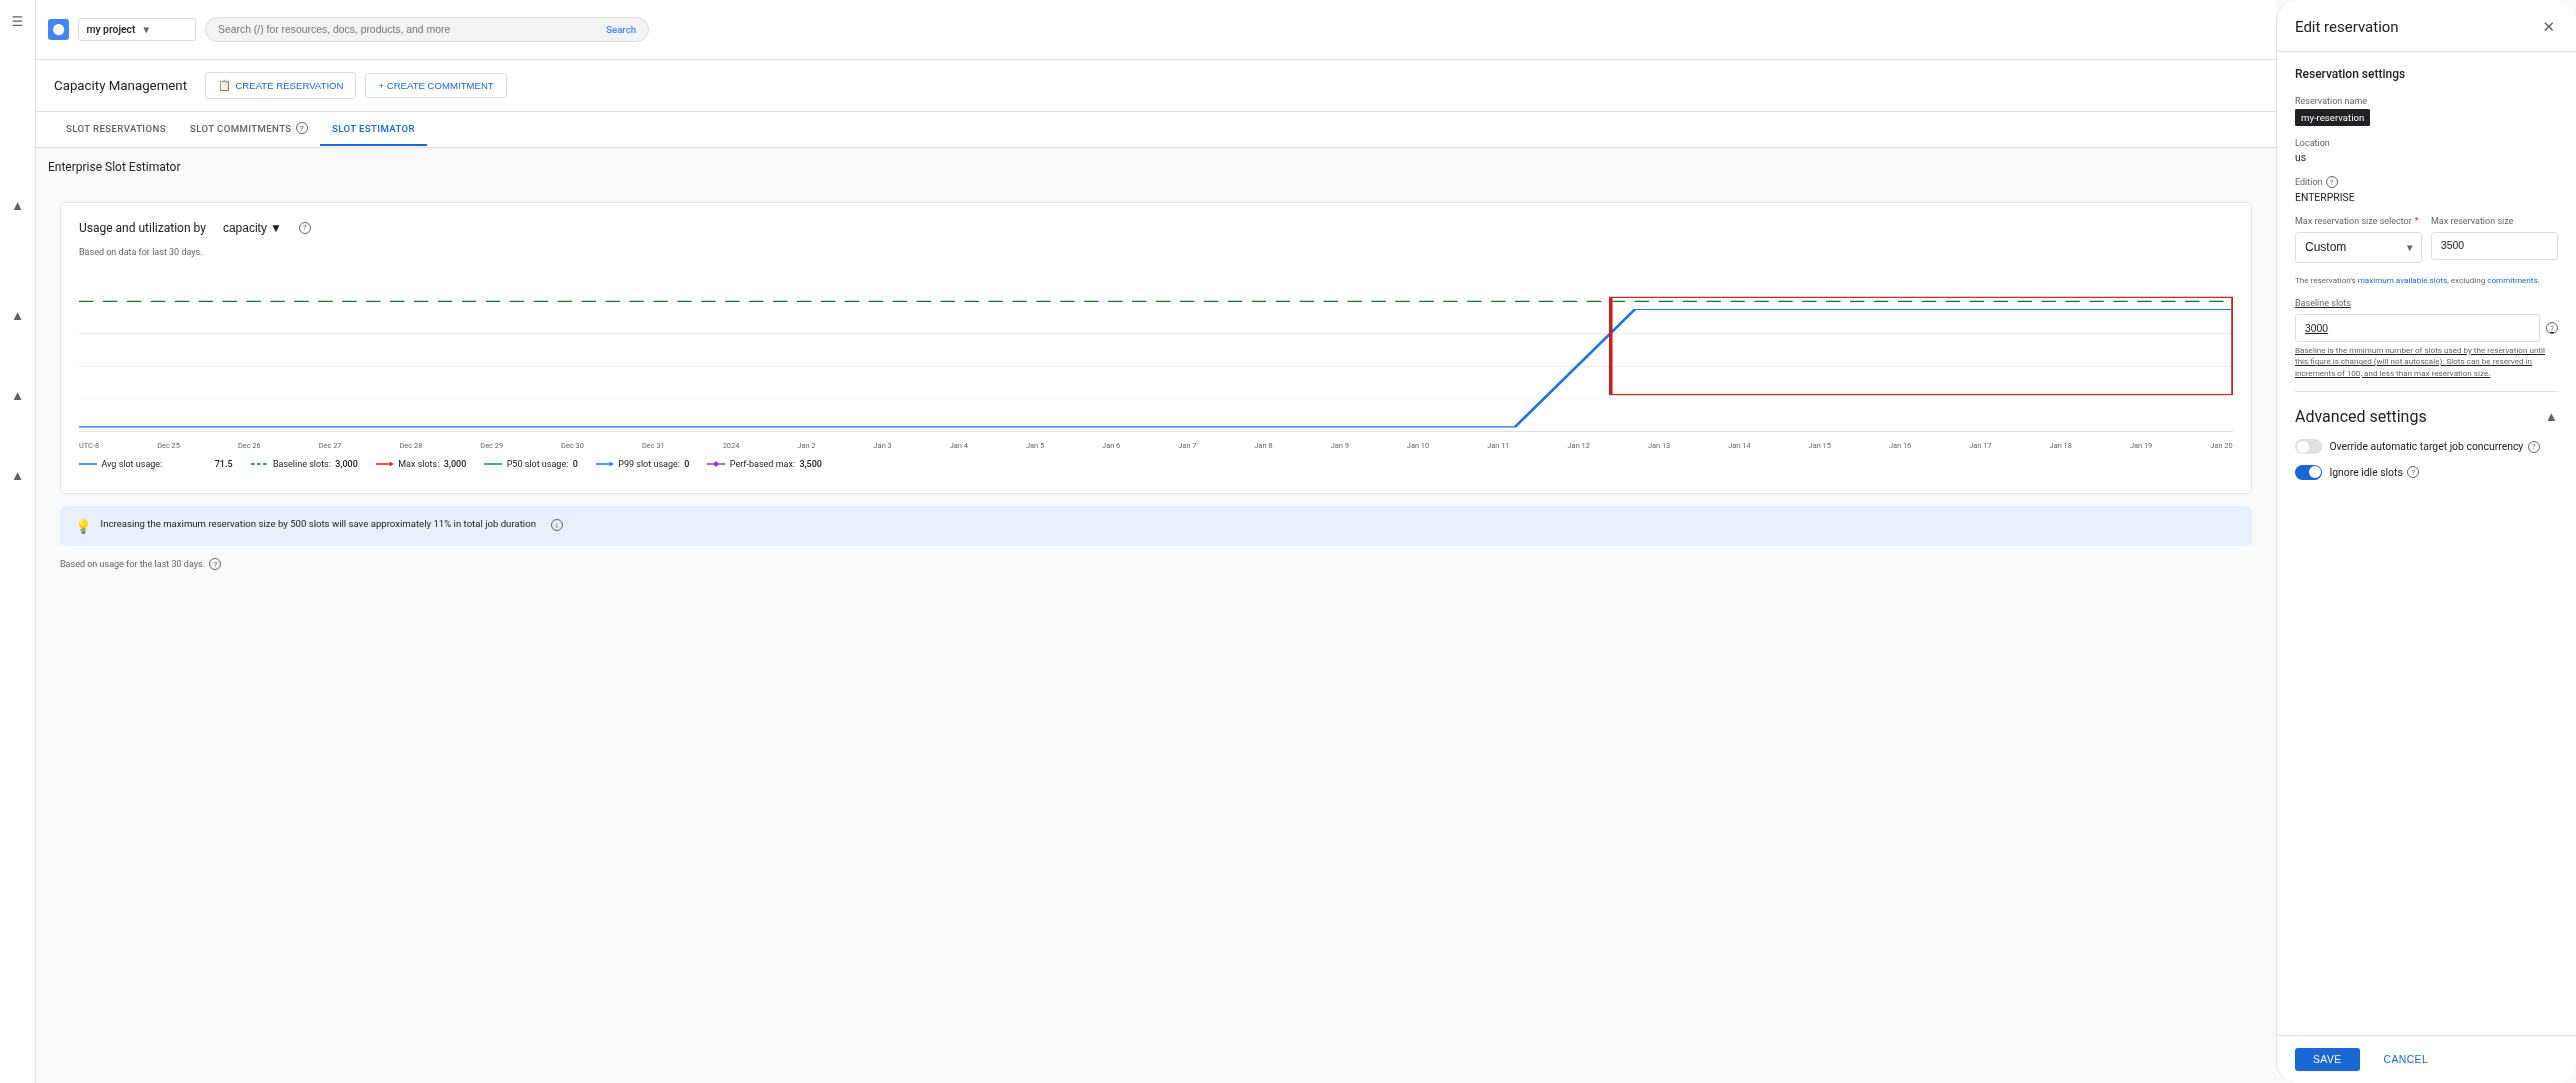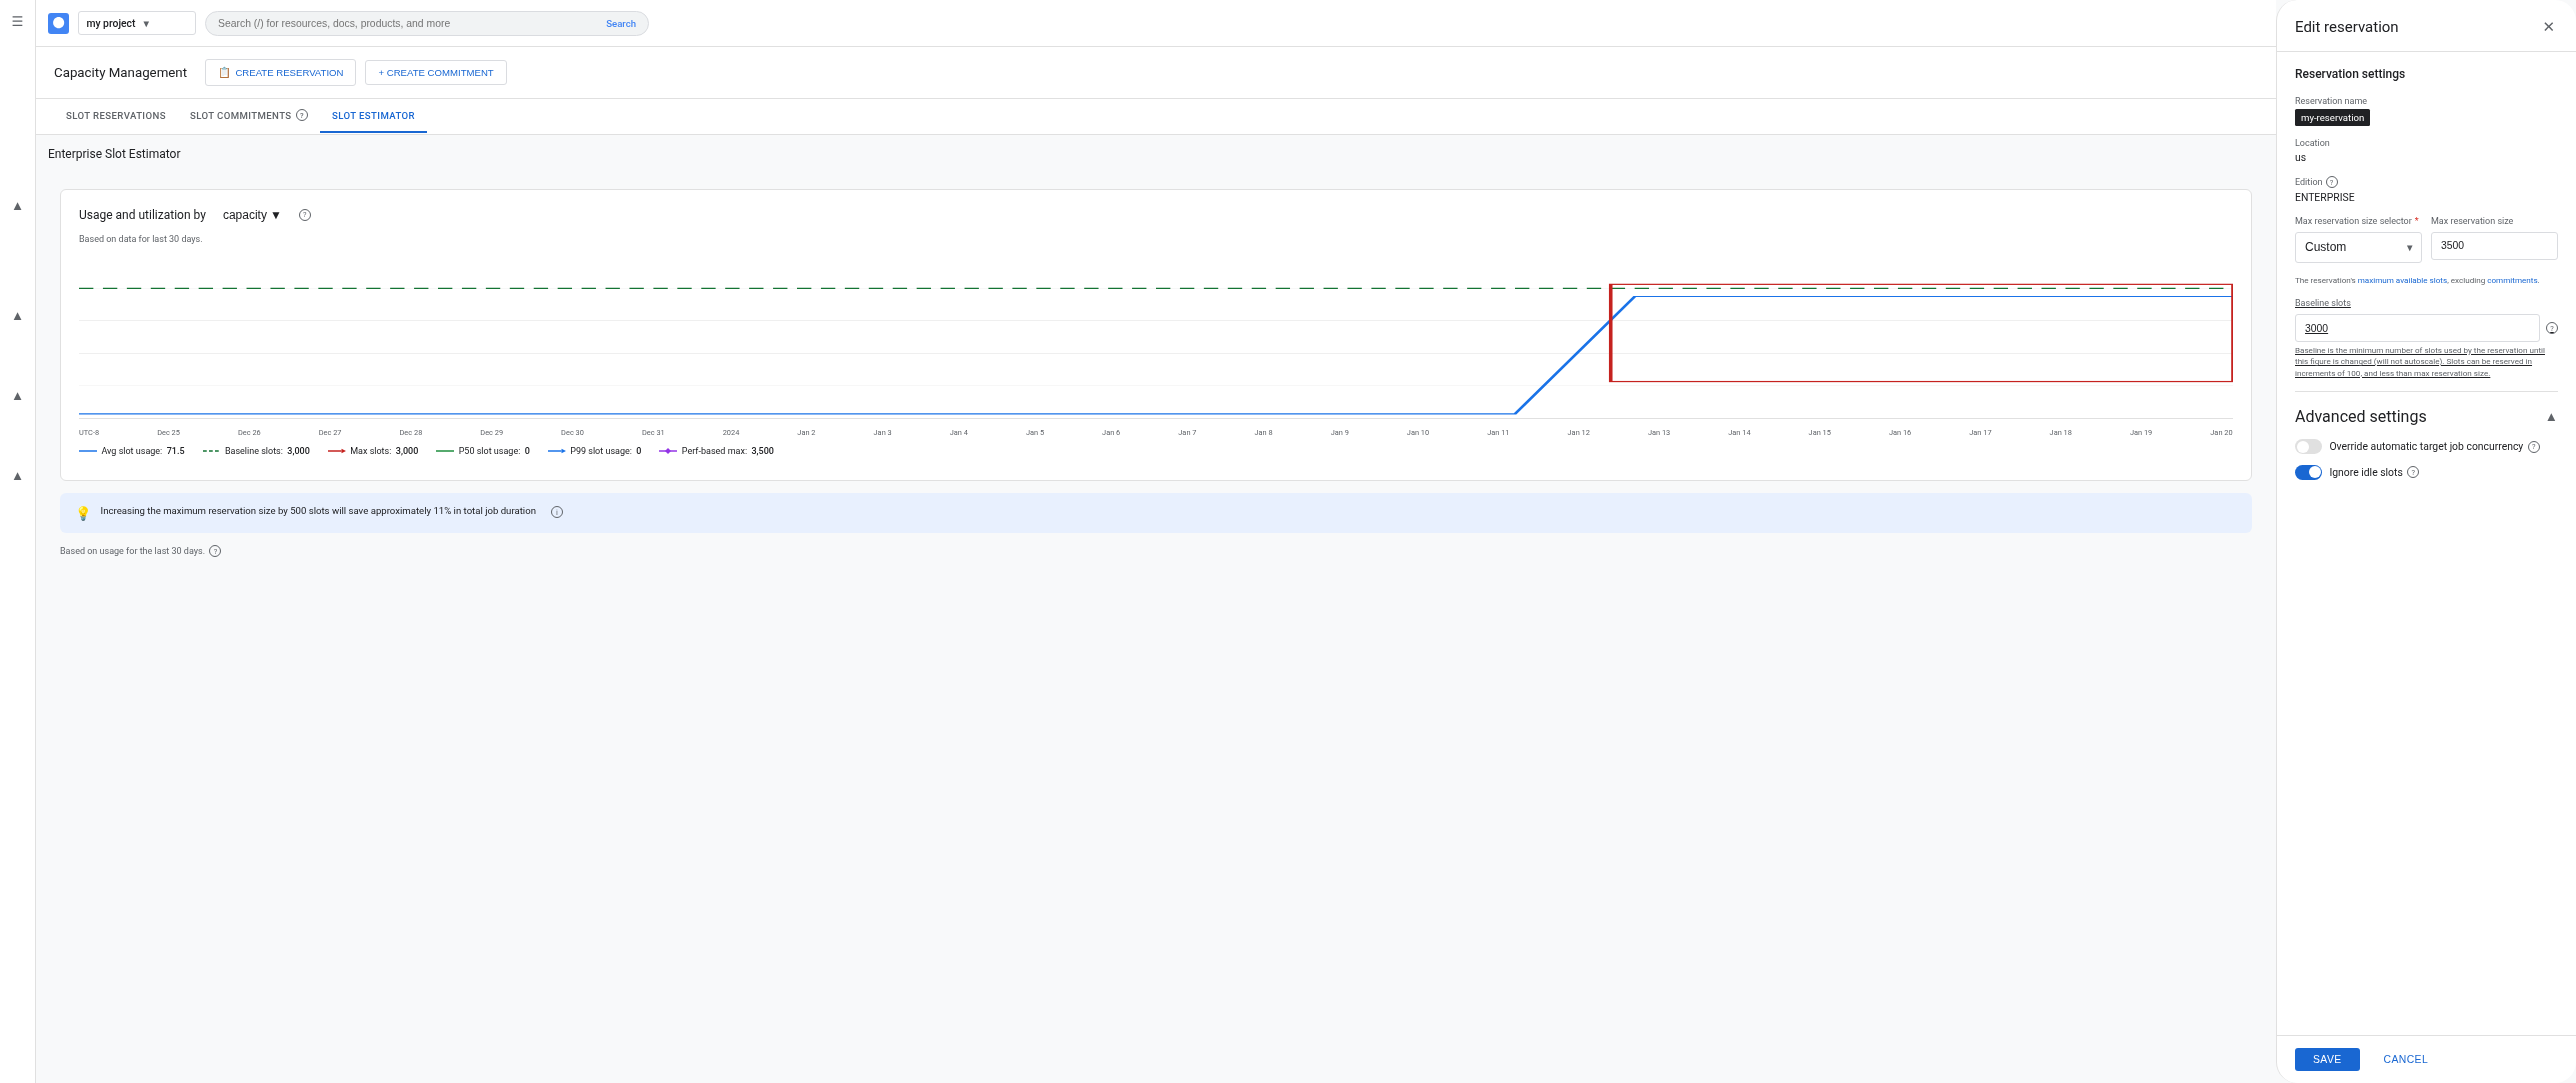--- a/index.html
+++ b/index.html
@@ -6,21 +6,21 @@
     body { font-family: 'Google Sans', Roboto, Arial, sans-serif; font-size: 9.6px; background: #f8f9fa; color: #202124; display: flex; height: 100vh; overflow: hidden; }
 
     
     .sidebar { width: 36px; background: #fff; border-right: 0.7px solid #e0e0e0; display: flex; flex-direction: column; align-items: center; padding-top: 6px; gap: 3px; flex-shrink: 0; }
     .sidebar-icon { width: 30px; height: 30px; display: flex; align-items: center; justify-content: center; border-radius: 50%; cursor: pointer; color: #5f6368; font-size: 13.3px; }
 
     
     .main-area { flex: 1; display: flex; flex-direction: column; overflow: hidden; }
 
     
-    .topbar { height: 47px; background: #fff; border-bottom: 0.7px solid #e0e0e0; display: flex; align-items: center; padding: 0 12px; gap: 9px; flex-shrink: 0; }
+    .topbar { height: 60px; background: #fff; border-bottom: 0.7px solid #e0e0e0; display: flex; align-items: center; padding: 0 12px; gap: 9px; flex-shrink: 0; }
     .topbar-logo { display: flex; align-items: center; gap: 6px; }
     .topbar-logo-icon { width: 21px; height: 21px; background: #4285f4; border-radius: 3px; display: flex; align-items: center; justify-content: center; }
     .topbar-project-selector { display: flex; align-items: center; background: #fff; border: 0.7px solid #dadce0; border-radius: 3px; padding: 4.4px 7.4px; cursor: pointer; gap: 6px; min-width: 118px; }
     .topbar-project-name { font-size: 10.4px; font-weight: 500; color: #202124; }
     .search-bar { flex: 1; max-width: 444px; margin: 0 auto; }
     .search-input-wrapper { display: flex; align-items: center; border: 0.7px solid #dadce0; border-radius: 18px; background: #f1f3f4; padding: 6px 12px; gap: 6px; }
     .search-input-wrapper input { border: none; background: transparent; outline: none; font-size: 10.4px; flex: 1; color: #202124; }
     .search-btn { color: #4285f4; font-size: 9.6px; font-weight: 500; cursor: pointer; }
 
     
@@ -239,21 +239,21 @@
           <span>Jan 19</span>
           <span>Jan 20</span>
         </div>
 
         <div class="chart-legend">
           <div class="legend-item">
             <svg width="18" height="6" viewBox="0 0 24 8">
                 <line x1="0" y1="4" x2="24" y2="4" stroke="#1a73e8" stroke-width="2"></line>
               </svg>
             <span>Avg slot usage:</span>
-            <span style="font-weight:500;">71.5</span>
+            <span style="font-weight:500;margin-left:48px;">71.5</span>
           </div>
           <div class="legend-item">
             <svg width="18" height="6" viewBox="0 0 24 8">
                 <line x1="0" y1="4" x2="24" y2="4" stroke="#137333" stroke-width="2" stroke-dasharray="5,3"></line>
               </svg>
             <span>Baseline slots:</span>
             <span style="font-weight:500;">3,000</span>
           </div>
           <div class="legend-item">
             <svg width="18" height="6" viewBox="0 0 24 8">

